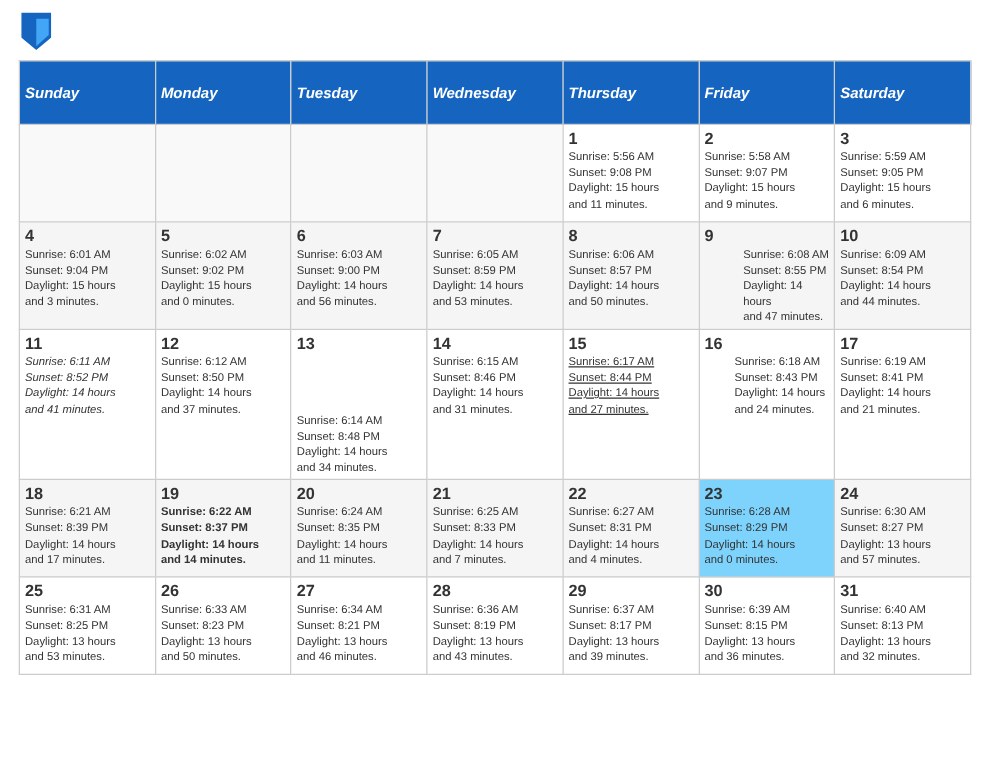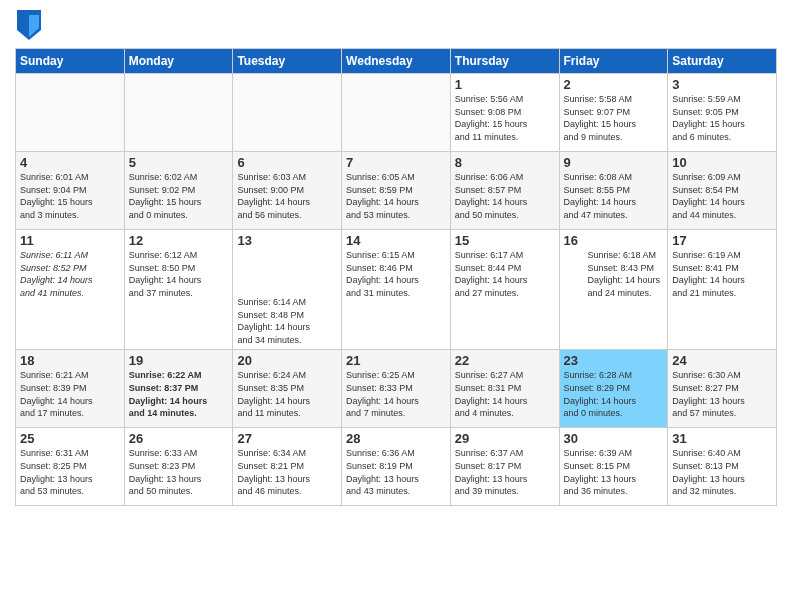--- a/index.html
+++ b/index.html
@@ -60,23 +60,24 @@
     table {
       width: 100%;
       border-collapse: collapse;
       table-layout: fixed;
     }
     th {
       background-color: #1565c0;
       color: #fff;
       font-size: 12px;
       font-weight: bold;
-      padding: 5px 4px;
+      padding: 18px 4px;
       text-align: left;
       border: 1px solid #ccc;
+      font-style: italic;
     }
     td {
       border: 1px solid #ccc;
       vertical-align: top;
       padding: 3px 4px;
       font-size: 9.5px;
       color: #333;
       height: 78px;
       background: #fff;
     }
@@ -190,21 +191,21 @@
           </td>
           <td style="background: rgb(245, 245, 245);">
             <span class="day-num">8</span>
             <div class="day-info" style="white-space: pre-line;">Sunrise: 6:06 AM
 Sunset: 8:57 PM
 Daylight: 14 hours
 and 50 minutes.</div>
           </td>
           <td style="background: rgb(245, 245, 245);">
             <span class="day-num">9</span>
-            <div class="day-info" style="white-space: pre-line;">Sunrise: 6:08 AM
+            <div class="day-info" style="white-space: pre-line; margin-left: 31px;">Sunrise: 6:08 AM
 Sunset: 8:55 PM
 Daylight: 14 hours
 and 47 minutes.</div>
           </td>
           <td style="background: rgb(245, 245, 245);">
             <span class="day-num">10</span>
             <div class="day-info" style="white-space: pre-line;">Sunrise: 6:09 AM
 Sunset: 8:54 PM
 Daylight: 14 hours
 and 44 minutes.</div>
@@ -234,21 +235,21 @@
           </td>
           <td>
             <span class="day-num">14</span>
             <div class="day-info" style="white-space: pre-line;">Sunrise: 6:15 AM
 Sunset: 8:46 PM
 Daylight: 14 hours
 and 31 minutes.</div>
           </td>
           <td>
             <span class="day-num">15</span>
-            <div class="day-info" style="white-space: pre-line;">Sunrise: 6:17 AM
+            <div class="day-info" style="white-space: pre-line; text-decoration: underline;">Sunrise: 6:17 AM
 Sunset: 8:44 PM
 Daylight: 14 hours
 and 27 minutes.</div>
           </td>
           <td>
             <span class="day-num">16</span>
             <div class="day-info" style="white-space: pre-line; margin-left: 24px;">Sunrise: 6:18 AM
 Sunset: 8:43 PM
 Daylight: 14 hours
 and 24 minutes.</div>

